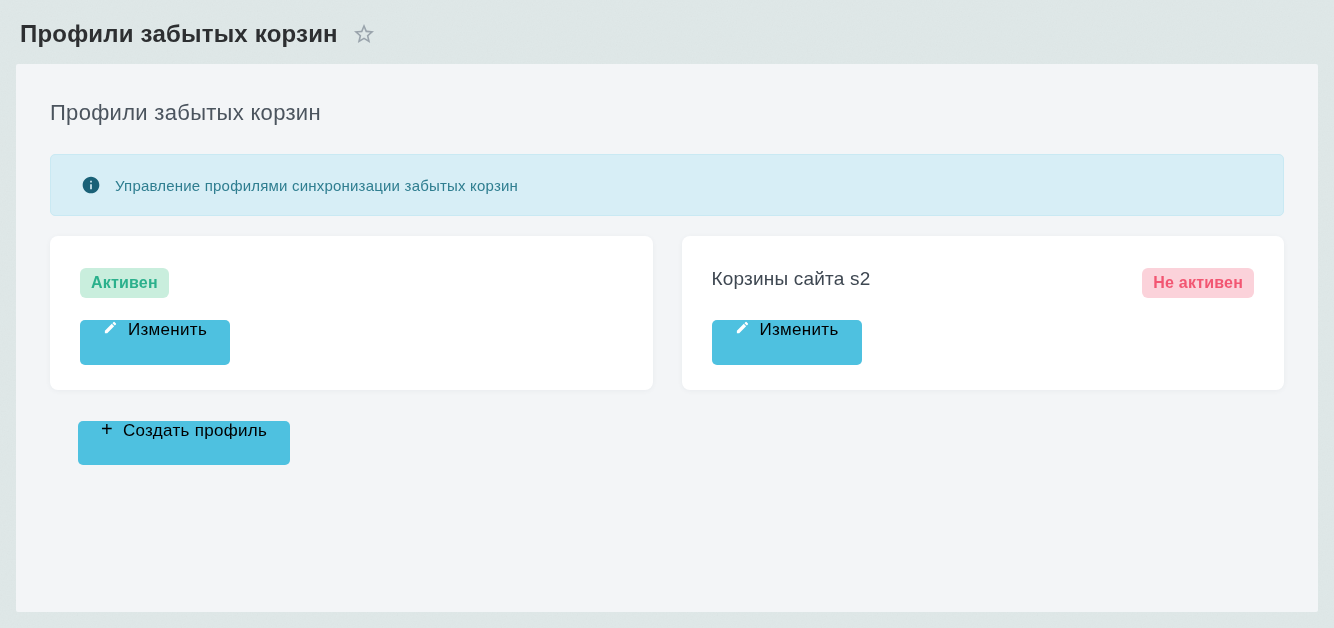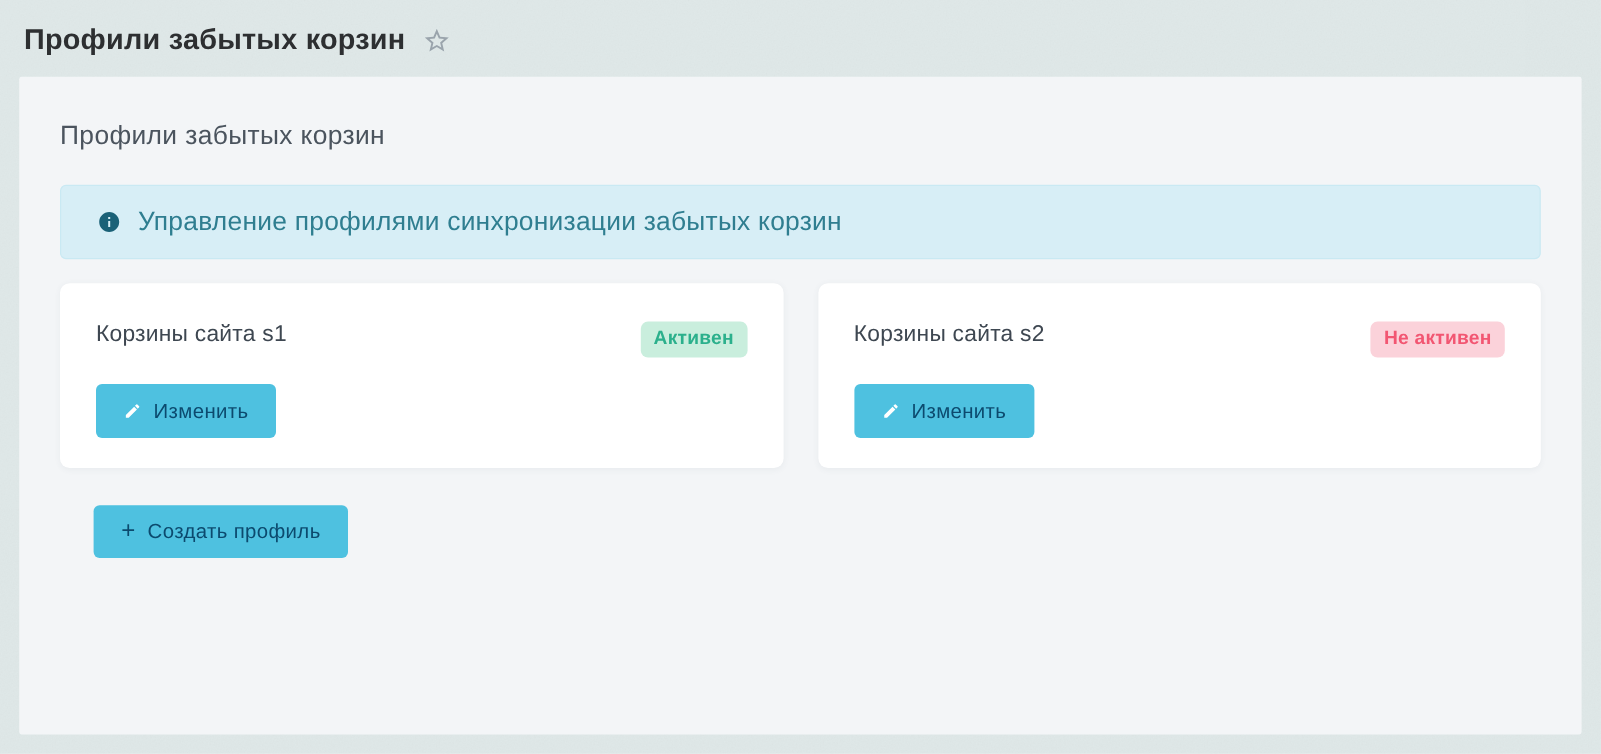--- a/index.html
+++ b/index.html
@@ -49,21 +49,21 @@
     margin-top: 28px;
     height: 62px;
     background: #d7eef6;
     border: 1px solid #c9e9f3;
     border-radius: 5px;
     display: flex; align-items: center;
     padding: 0 30px;
     gap: 14px;
   }
   .info-alert .alert-text {
-    font-size: 22px; color: #2f7e90; letter-spacing: 0.2px;
+    font-size: 15px; color: #2f7e90; letter-spacing: 0.2px;
   }
   .info-icon { display: inline-flex; width: 20px; height: 20px; flex: 0 0 auto; }
   
   .cards-row {
     margin-top: 20px;
     display: grid;
     grid-template-columns: 1fr 1fr;
     gap: 29px;
   }
   .profile-card {
@@ -84,24 +84,24 @@
     font-size: 16px; font-weight: 700;
     padding: 6px 11px;
     border-radius: 6px;
     letter-spacing: 0.2px;
     white-space: nowrap;
   }
   .status-badge.active   { background: #c9eedd; color: #2bb08c; }
   .status-badge.inactive { background: #fbd2da; color: #f25672; }
   
   .btn-blue {
-    display: inline-flex; align-items: center; justify-content: center;
+    display: inline-flex; align-items: flex-start; justify-content: center;
     gap: 10px;
     background: #4ec1e0;
-    color: #0c4a6e;
+    color: #000000;
     border: none;
     border-radius: 5px;
     font-size: 17px;
     font-family: inherit;
     letter-spacing: 0.3px;
     cursor: pointer;
   }
   .edit-btn { margin-top: 22px; height: 45px; padding: 0 23px; }
   .create-btn { margin: 31px 0 0 28px; height: 44px; padding: 0 23px; }
   .pencil-icon { display: inline-flex; width: 15px; height: 15px; }
@@ -141,21 +141,20 @@
         </svg>
       </span>
       <span class="alert-text">Управление профилями синхронизации забытых корзин</span>
     </div>
 
     
     <div class="cards-row">
 
       <div class="profile-card">
         <div class="card-head">
-          <span class="profile-name">Корзины сайта s1</span>
           <span class="status-badge active">Активен</span>
         </div>
         <button class="btn-blue edit-btn">
           <span class="pencil-icon">
             <svg width="15" height="15" viewBox="0 0 24 24">
               <path fill="#ffffff" d="M3 17.25V21h3.75L17.81 9.94l-3.75-3.75L3 17.25zM20.71 7.04c.39-.39.39-1.02 0-1.41l-2.34-2.34a.9959.9959 0 0 0-1.41 0l-1.83 1.83 3.75 3.75 1.83-1.83z"></path>
             </svg>
           </span>
           <span>Изменить</span>
         </button>

